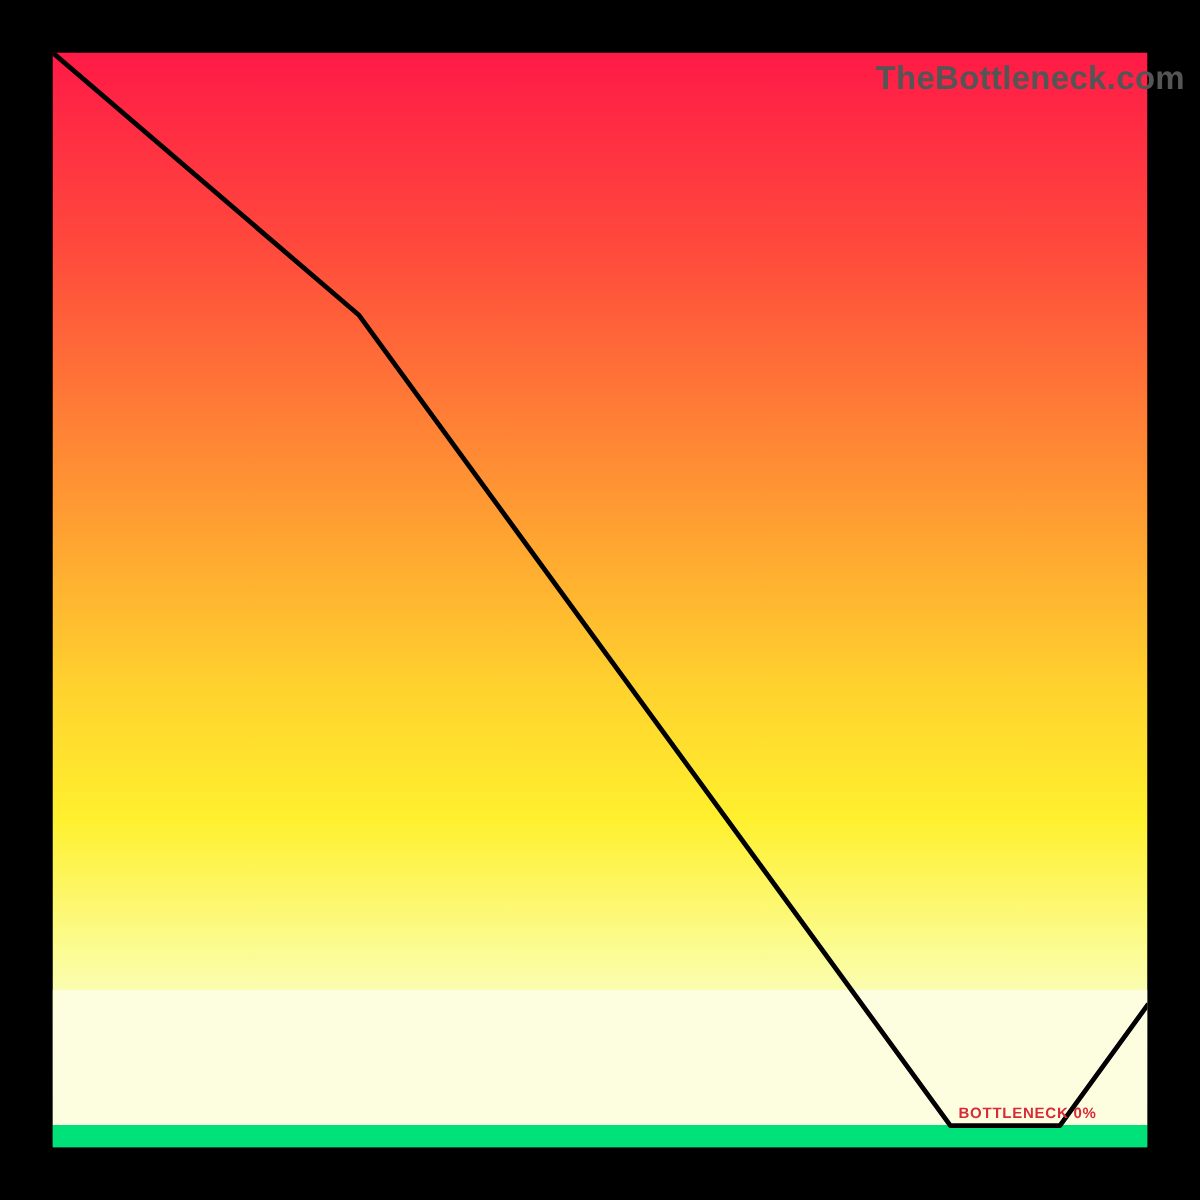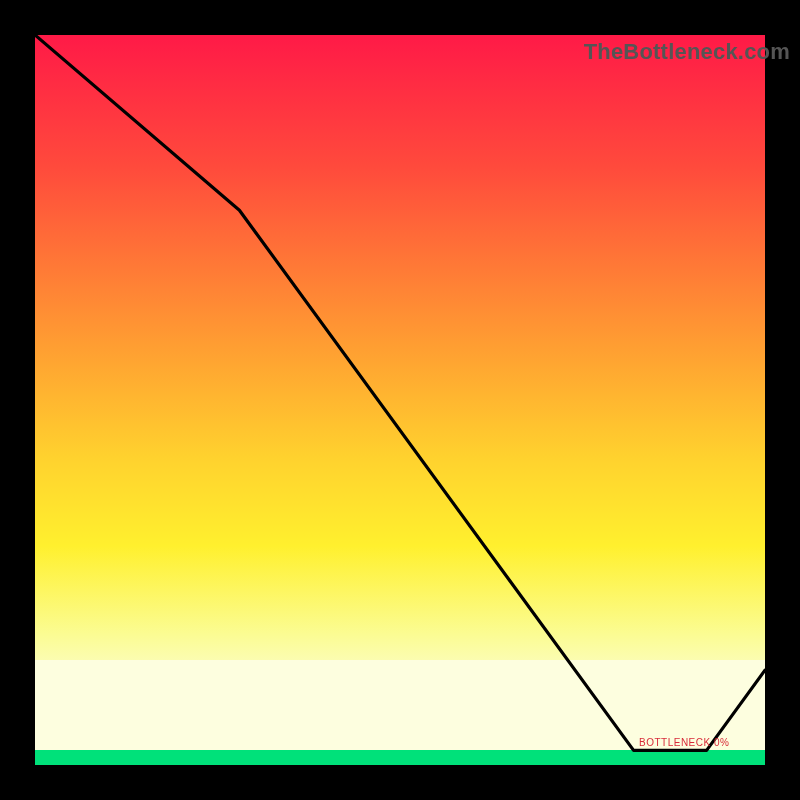--- a/index.html
+++ b/index.html
@@ -59,21 +59,21 @@
     left: 0;
     top: 0;
     width: 100%;
     height: 100%;
     z-index: 5;
   }
   #annotation {
     position: absolute;
     color: #d82b3a;
     font-size: 10px;
-    font-weight: 400;
+    font-weight: 700;
     letter-spacing: 0.5px;
     z-index: 6;
     white-space: nowrap;
     padding-left: 32px;
   }
 </style>
 </head>
 <body>
 
 <div id="stage">

